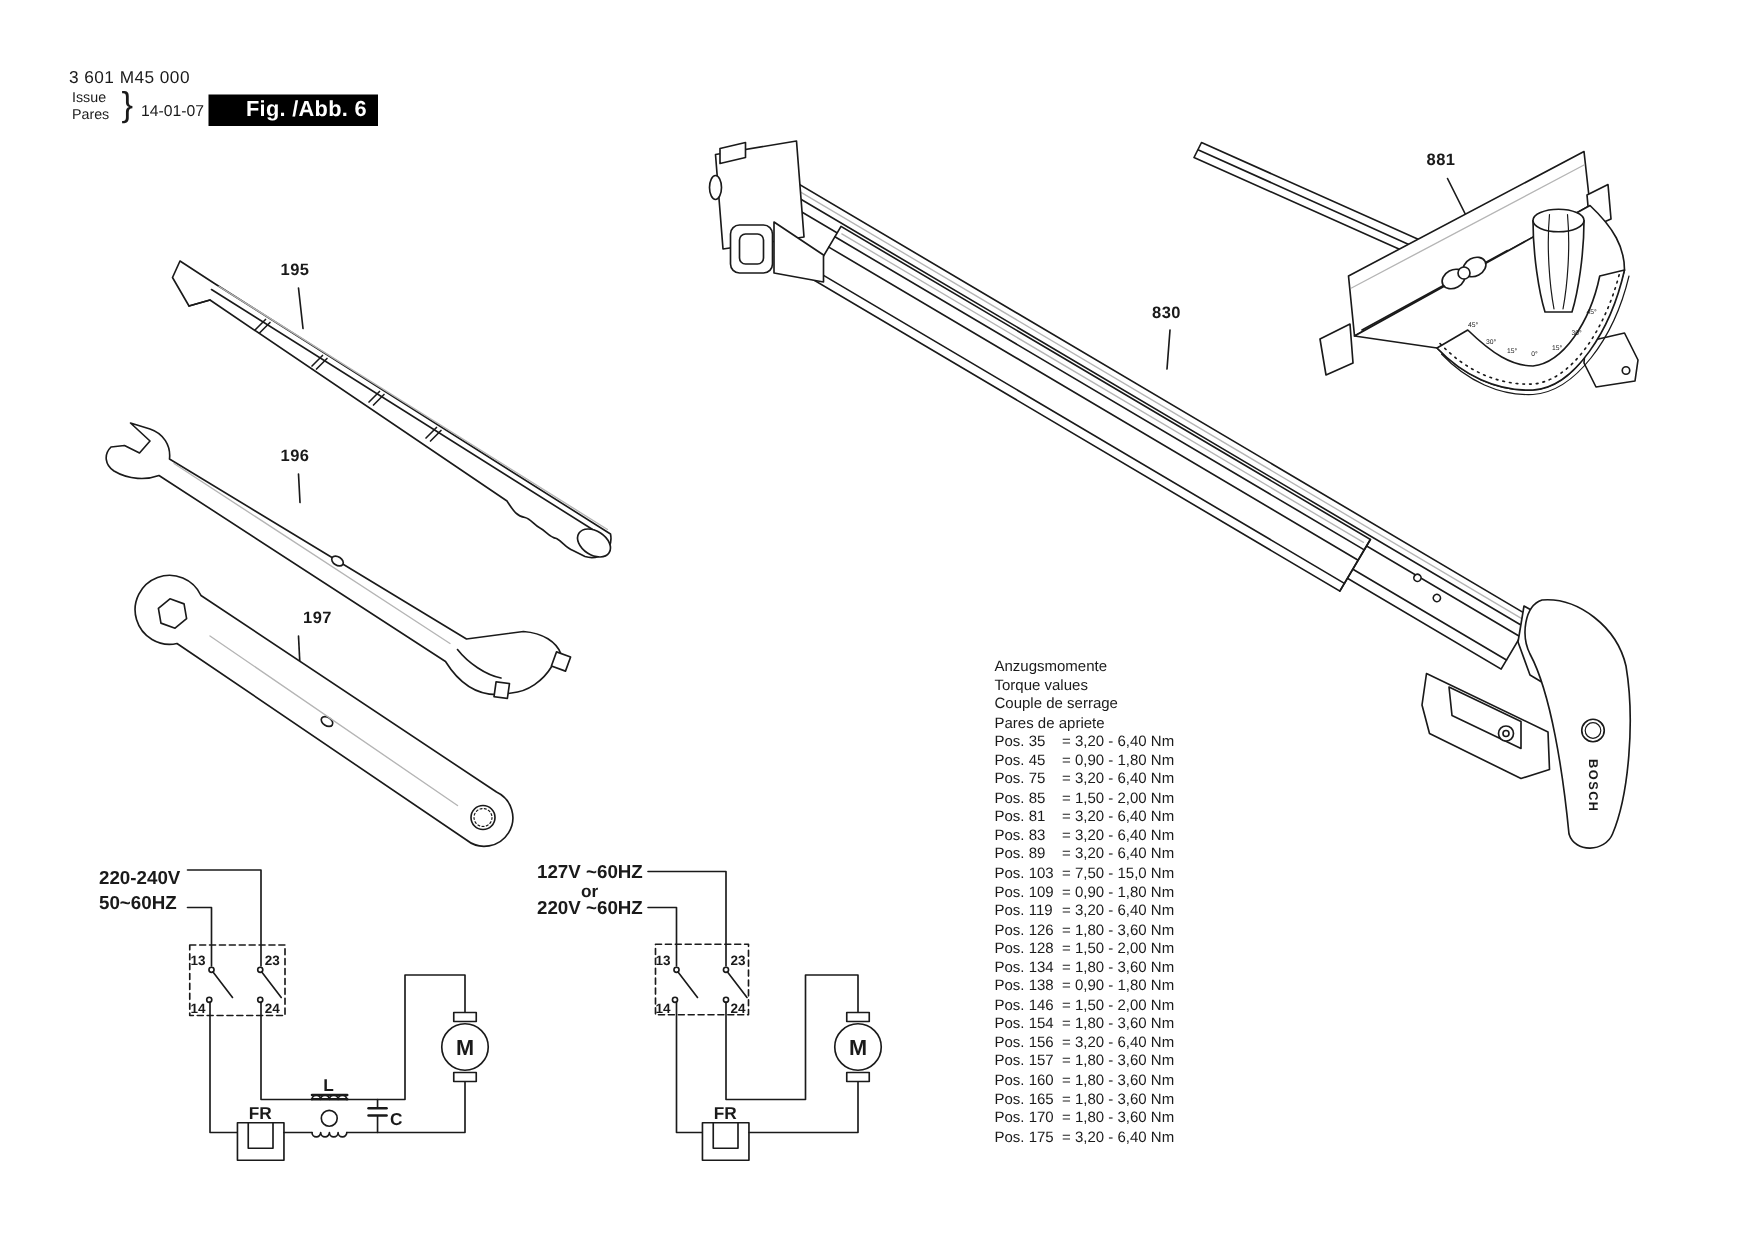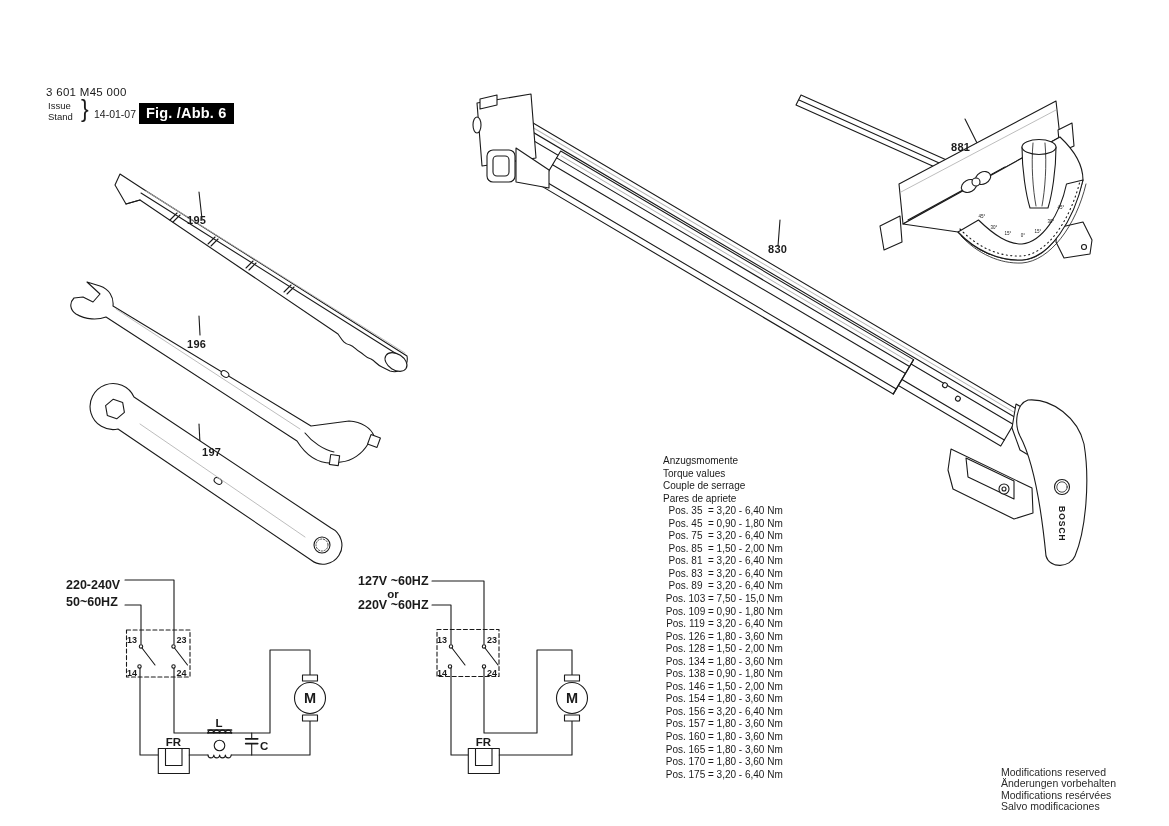--- a/index.html
+++ b/index.html
@@ -1,36 +1,36 @@
 <!DOCTYPE html>
 <html><head>
 <meta charset="utf-8">
 <style>
   html,body{margin:0;padding:0;background:#fff;}
   .page{position:relative;width:1169px;height:826px;background:#fff;overflow:hidden;
         font-family:"Liberation Sans",sans-serif;color:#1a1a1a;}
-  .abs{position:absolute;margin-top:40px;}
+  .abs{position:absolute;}
   .art{position:absolute;left:0;top:0;}
   .art path,.art rect,.art circle,.art ellipse,.art line,.art polygon,.art polyline{
         fill:none;stroke:#1a1a1a;stroke-width:1.1;stroke-linejoin:round;stroke-linecap:round;}
   .art .w{fill:#ffffff;}
   .art .dash{stroke-dasharray:4 2.6;}
   .art .thin{stroke-width:0.8;}
   .art .hl{stroke:#b5b5b5;stroke-width:0.9;}
   .art .plate{stroke-width:1.7;}
   .art text{stroke:none;fill:#1a1a1a;font-family:"Liberation Sans",sans-serif;}
   .partlabel{font-size:11px;font-weight:bold;letter-spacing:0.3px;}
   .pn{font-size:11.5px;letter-spacing:0.3px;}
   .issue{font-size:9.5px;line-height:10.5px;}
   .brace{font-size:23px;font-weight:400;line-height:22px;}
   .date{font-size:10.5px;}
   .figbox{background:#000;color:#fff;font-size:14.5px;font-weight:bold;
-          padding:2px 7px 3px 7px;letter-spacing:0.2px;}
+          padding:2px 7px 3px 25px;letter-spacing:0.2px;}
   .torque{font-size:10px;line-height:12.55px;white-space:nowrap;}
-  .trow .tpos{display:inline-block;width:45px;text-align:center;}
+  .trow .tpos{display:inline-block;width:45px;}
   .footer{font-size:10.5px;line-height:11.3px;color:#2b2b2b;}
 </style>
 </head>
 <body>
 
 <div class="page">
 
   <svg class="art" width="1169" height="826" viewBox="0 0 1169 826">
 
     <g class="thin">
@@ -227,33 +227,33 @@
       <text x="483.5" y="746" font-size="11.5" font-weight="bold" text-anchor="middle">FR</text>
       <text x="572" y="703" font-size="14.5" font-weight="bold" text-anchor="middle">M</text>
     </g>
   </svg>
 
   <div class="abs" style="left:46px;top:42px;">
     <span class="pn">3 601 M45 000</span>
   </div>
   <div class="abs issue" style="left:48px;top:61px;">
     <div>Issue</div>
-    <div>Stand</div>
+    <div>Pares</div>
   </div>
   <div class="abs brace" style="left:81px;top:58px;">}</div>
   <div class="abs date" style="left:94px;top:68px;">14-01-07</div>
   <div class="abs figbox" style="left:139px;top:63px;">Fig. /Abb. 6</div>
 
   <div class="abs partlabel" style="left:187px;top:174px;">195</div>
   <div class="abs partlabel" style="left:187px;top:298px;">196</div>
   <div class="abs partlabel" style="left:202px;top:406px;">197</div>
   <div class="abs partlabel" style="left:768px;top:203px;">830</div>
   <div class="abs partlabel" style="left:951px;top:101px;">881</div>
 
-  <div class="abs torque" style="left:663px;top:415px;">
+  <div class="abs torque" style="left:663px;top:439px;">
     <div>Anzugsmomente</div>
     <div>Torque values</div>
     <div>Couple de serrage</div>
     <div>Pares de apriete</div>
     <div>
         <div class="trow"><span class="tpos">Pos. 35</span><span class="tval">= 3,20 - 6,40 Nm</span></div>
         <div class="trow"><span class="tpos">Pos. 45</span><span class="tval">= 0,90 - 1,80 Nm</span></div>
         <div class="trow"><span class="tpos">Pos. 75</span><span class="tval">= 3,20 - 6,40 Nm</span></div>
         <div class="trow"><span class="tpos">Pos. 85</span><span class="tval">= 1,50 - 2,00 Nm</span></div>
         <div class="trow"><span class="tpos">Pos. 81</span><span class="tval">= 3,20 - 6,40 Nm</span></div>
@@ -270,20 +270,14 @@
         <div class="trow"><span class="tpos">Pos. 154</span><span class="tval">= 1,80 - 3,60 Nm</span></div>
         <div class="trow"><span class="tpos">Pos. 156</span><span class="tval">= 3,20 - 6,40 Nm</span></div>
         <div class="trow"><span class="tpos">Pos. 157</span><span class="tval">= 1,80 - 3,60 Nm</span></div>
         <div class="trow"><span class="tpos">Pos. 160</span><span class="tval">= 1,80 - 3,60 Nm</span></div>
         <div class="trow"><span class="tpos">Pos. 165</span><span class="tval">= 1,80 - 3,60 Nm</span></div>
         <div class="trow"><span class="tpos">Pos. 170</span><span class="tval">= 1,80 - 3,60 Nm</span></div>
         <div class="trow"><span class="tpos">Pos. 175</span><span class="tval">= 3,20 - 6,40 Nm</span></div>
       </div>
   </div>
 
-  <div class="abs footer" style="left:1001px;top:727px;">
-    <div>Modifications reserved</div>
-    <div>Änderungen vorbehalten</div>
-    <div>Modifications resérvées</div>
-    <div>Salvo modificaciones</div>
-  </div>
 
 </div>
 
 </body></html>

